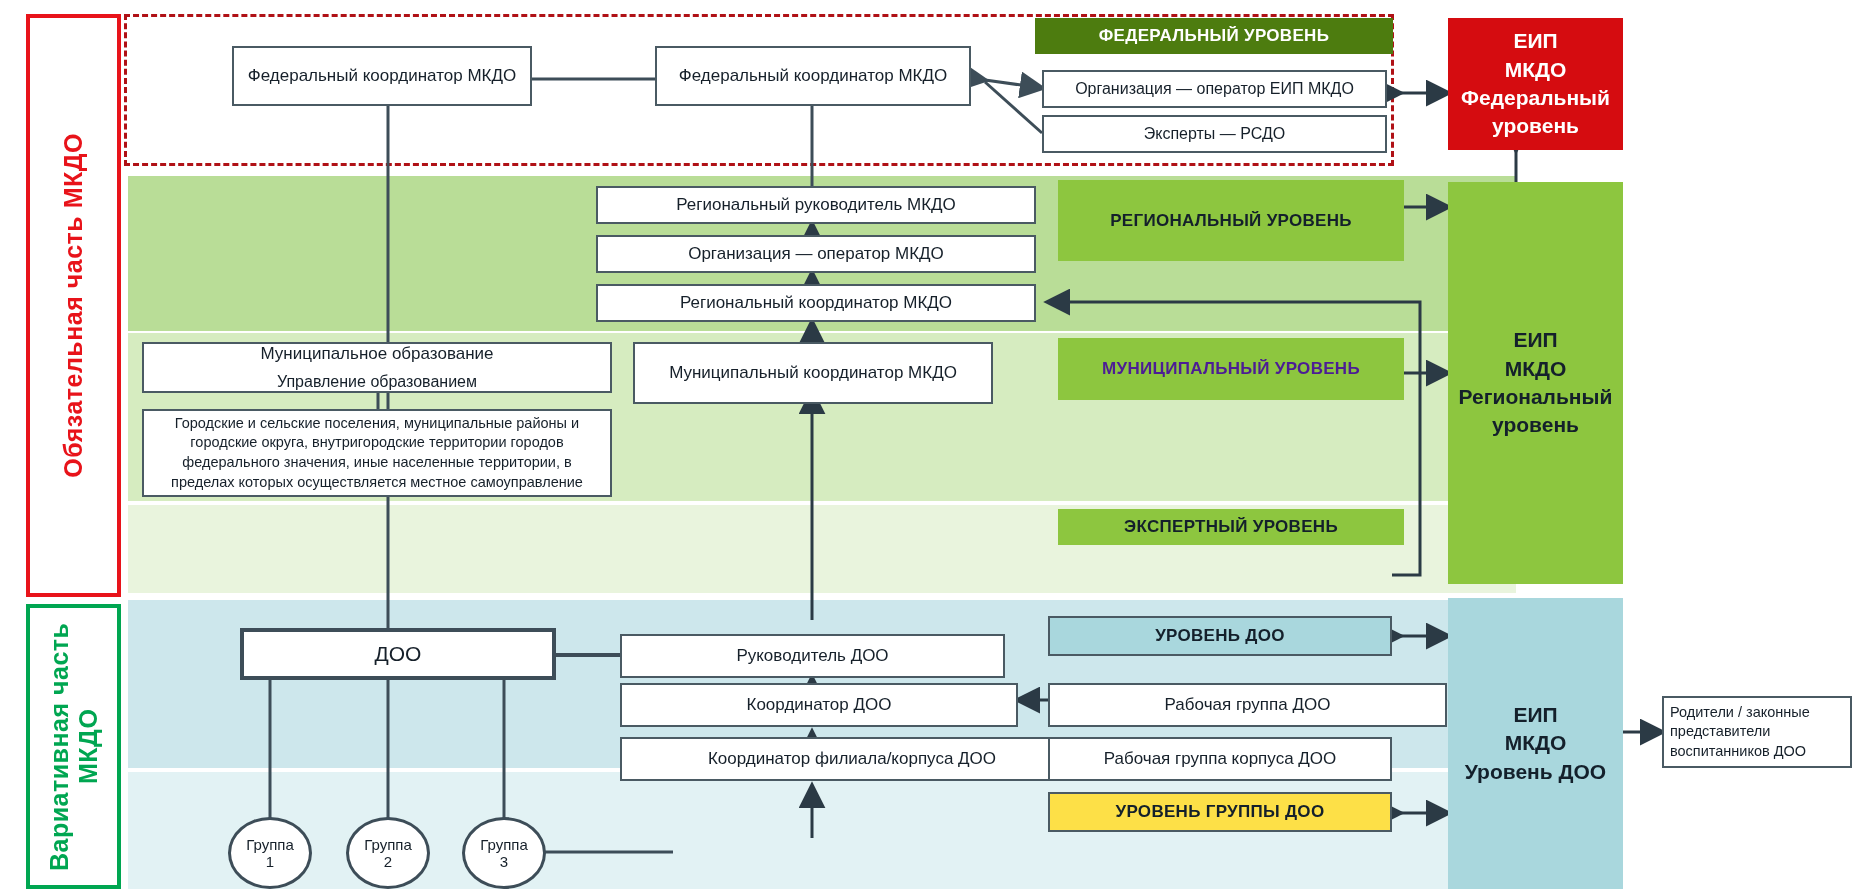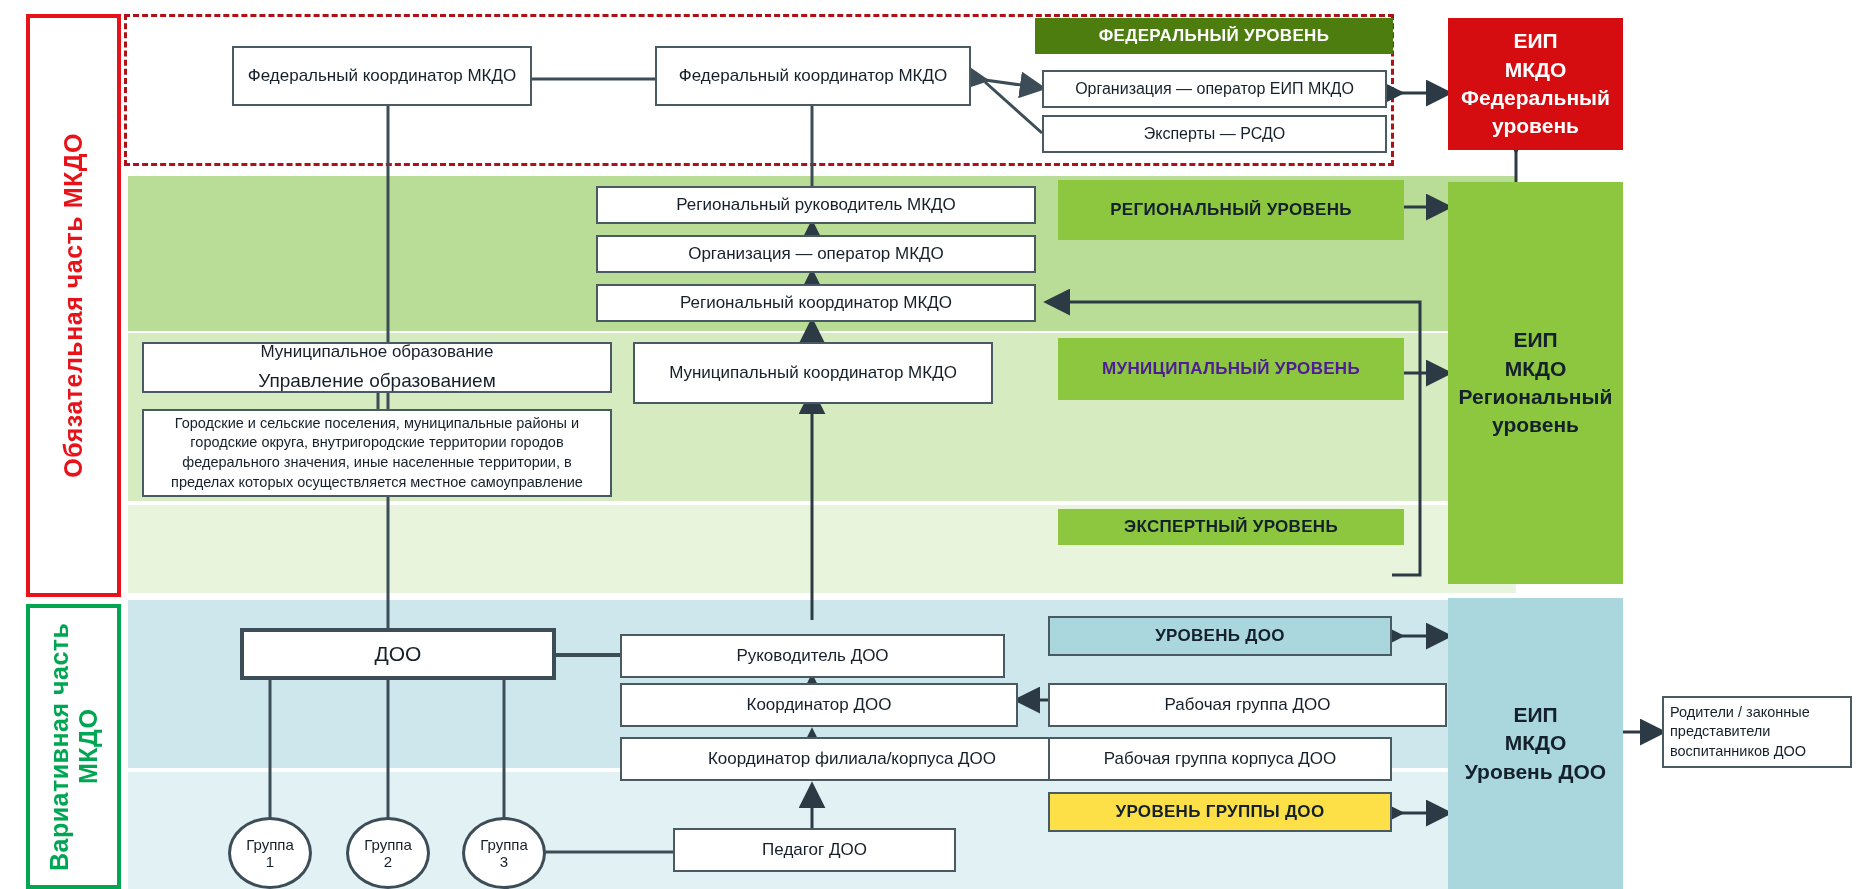--- a/index.html
+++ b/index.html
@@ -21,21 +21,21 @@
   .sl-red{border:4px solid #e8131a;}
   .sl-red span{color:#e8131a;}
   .sl-green{border:4px solid #00a651;}
   .sl-green span{color:#00a651;}
 
   
   .node{position:absolute;box-sizing:border-box;background:#ffffff;
     border:2px solid #4a5a63;display:flex;flex-direction:column;
     align-items:center;justify-content:center;text-align:center;
     color:#16202a;font-size:17px;line-height:1.2;padding:2px 6px;}
-  .node .sub{font-size:19px;margin-top:8px;}
+  .node .sub{font-size:16px;margin-top:8px;}
   .node.thick{border:4px solid #3d4d58;font-size:21px;}
   .node.small{font-size:14.5px;line-height:1.35;}
   .node.mid{font-size:16px;}
 
   
   .ribbon{position:absolute;box-sizing:border-box;display:flex;
     align-items:center;justify-content:center;text-align:center;
     font-weight:bold;font-size:17px;line-height:1.15;letter-spacing:.3px;}
   .ribbon.fed{background:#4d7c0f;color:#ffffff;}
   .ribbon.reg{background:#8dc63f;color:#14202b;}
@@ -155,21 +155,21 @@
   </div>
 
   <div class="node mid" style="left:1042px;top:70px;width:345px;height:38px;">
     <span>Организация — оператор ЕИП МКДО</span>
   </div>
 
   <div class="node mid" style="left:1042px;top:115px;width:345px;height:38px;">
     <span>Эксперты — РСДО</span>
   </div>
 
-  <div class="ribbon reg" style="left:1058px;top:180px;width:346px;height:60px;">
+  <div class="ribbon reg" style="left:1058px;top:180px;width:346px;height:81px;">
     <span>РЕГИОНАЛЬНЫЙ УРОВЕНЬ</span>
   </div>
 
   <div class="node" style="left:596px;top:186px;width:440px;height:38px;">
     <span>Региональный руководитель МКДО</span>
   </div>
   <div class="node" style="left:596px;top:235px;width:440px;height:38px;">
     <span>Организация — оператор МКДО</span>
   </div>
   <div class="node" style="left:596px;top:284px;width:440px;height:38px;">
@@ -219,23 +219,20 @@
     <span>Рабочая группа ДОО</span>
   </div>
   <div class="node" style="left:1048px;top:737px;width:344px;height:44px;">
     <span>Рабочая группа корпуса ДОО</span>
   </div>
 
   <div class="ribbon grp" style="left:1048px;top:792px;width:344px;height:40px;">
     <span>УРОВЕНЬ ГРУППЫ ДОО</span>
   </div>
 
-  <div class="node" style="left:673px;top:828px;width:283px;height:44px;">
-    <span>Педагог ДОО</span>
-  </div>
 
   <div class="circle" style="left:228px;top:817px;width:84px;height:72px;">
     <span>Группа</span>
     <span>1</span>
   </div>
   <div class="circle" style="left:346px;top:817px;width:84px;height:72px;">
     <span>Группа</span>
     <span>2</span>
   </div>
   <div class="circle" style="left:462px;top:817px;width:84px;height:72px;">

